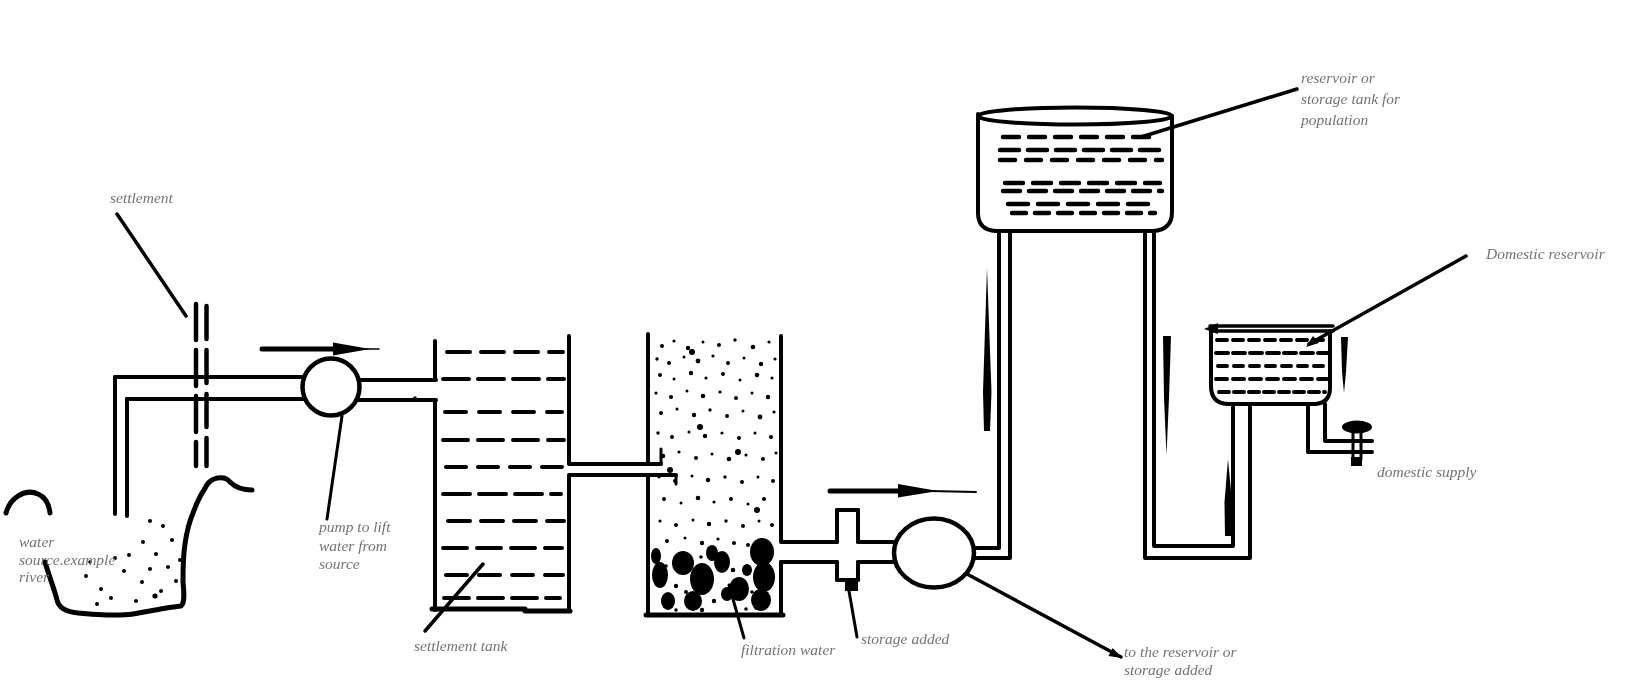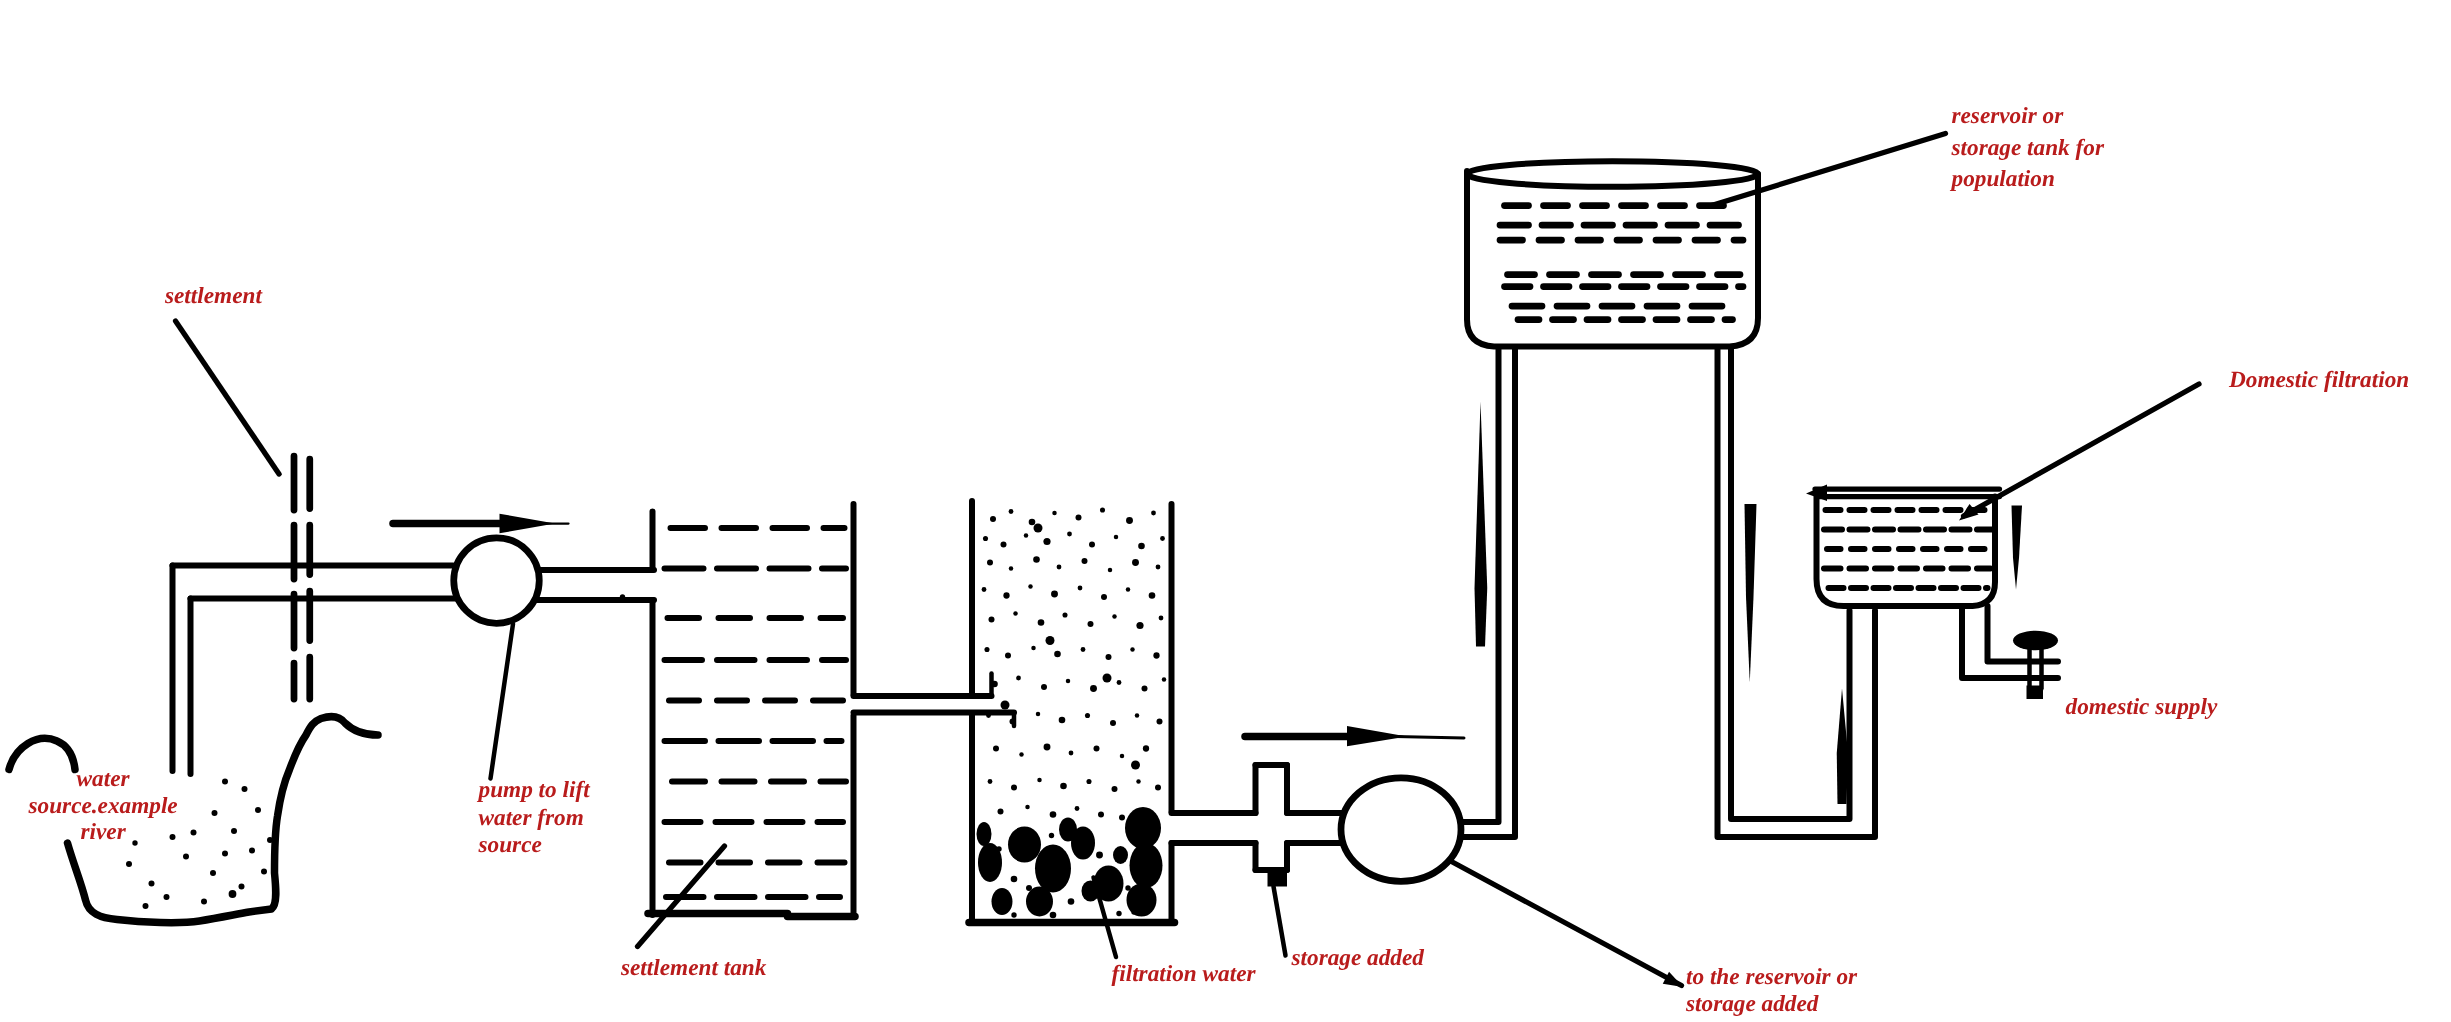--- a/index.html
+++ b/index.html
@@ -1,20 +1,20 @@
 <!DOCTYPE html>
 <html><head>
 <meta charset="utf-8">
 <style>
   html,body{margin:0;padding:0;background:#ffffff;}
   .canvas{position:relative;width:1634px;height:681px;background:#ffffff;overflow:hidden;
           font-family:"Liberation Serif",serif;}
   .canvas svg{position:absolute;left:0;top:0;}
-  .lbl{position:absolute;font-weight:bold;font-style:italic;font-size:15.5px;
-       line-height:18px;color:#b91c1c;white-space:pre-line;}
+  .lbl{position:absolute;font-weight:normal;font-style:italic;font-size:15.5px;
+       line-height:18px;color:#737373;white-space:pre-line;}
 </style>
 </head>
 <body>
 
 <div class="canvas">
 
   <svg width="1634" height="681" viewBox="0 0 1634 681" stroke-linecap="round" stroke-linejoin="round">
 
     <g fill="none" stroke="#000" stroke-width="5">
       <path d="M 6 513 C 10 498 25 488 38 494 C 45 497 49 504 50 513"></path>
@@ -318,30 +318,30 @@
       <line x1="849" y1="591" x2="857" y2="637" stroke-width="3"></line>
       <line x1="967" y1="574" x2="1121" y2="657" stroke-width="3.5"></line>
       <polygon points="1122,658 1108.5,655.9 1112.7,647.9" fill="#000" stroke="none"></polygon>
       <line x1="1141" y1="137" x2="1297" y2="89" stroke-width="3.5"></line>
       <line x1="1466" y1="256" x2="1309" y2="344" stroke-width="3.5"></line>
       <polygon points="1306,347 1319,343 1313,336" fill="#000" stroke="none"></polygon>
     </g>
   </svg>
 
   <div class="lbl" style="left:110px;top:189px;">settlement</div>
-  <div class="lbl" style="left:19px;top:511px;line-height:17.5px;text-align:center;">water
+  <div class="lbl" style="left:19px;top:533px;line-height:17.5px;">water
 source.example
 river</div>
   <div class="lbl" style="left:319px;top:518px;line-height:18.5px;">pump to lift
 water from
 source</div>
   <div class="lbl" style="left:414px;top:637px;">settlement tank</div>
   <div class="lbl" style="left:741px;top:641px;">filtration water</div>
   <div class="lbl" style="left:861px;top:630px;">storage added</div>
   <div class="lbl" style="left:1124px;top:643px;">to the reservoir or
 storage added</div>
   <div class="lbl" style="left:1301px;top:67px;line-height:21px;">reservoir or
 storage tank for
 population</div>
-  <div class="lbl" style="left:1486px;top:245px;">Domestic filtration</div>
+  <div class="lbl" style="left:1486px;top:245px;">Domestic reservoir</div>
   <div class="lbl" style="left:1377px;top:446px;margin-top:17px;">domestic supply</div>
 
 </div>
 
 </body></html>

